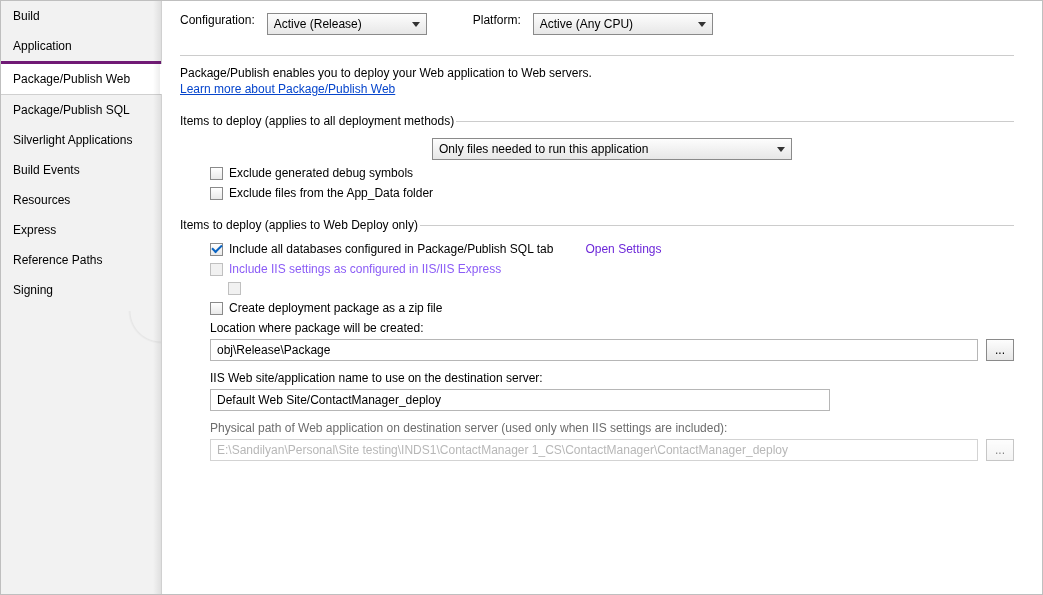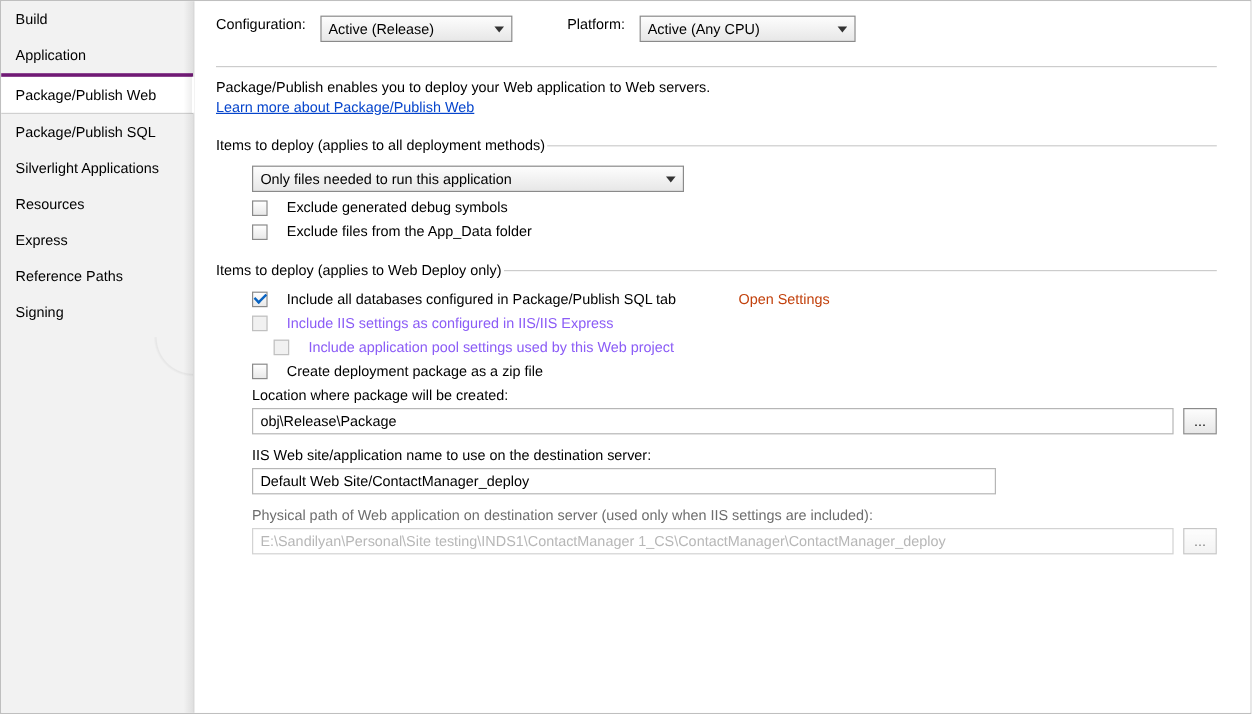--- a/index.html
+++ b/index.html
@@ -108,39 +108,39 @@
     padding-bottom: 20px;
   }
 
   .hr-thin {
     border: none;
     border-top: 1px solid #ccc;
     margin: 4px 0 10px 0;
   }
   .intro { margin: 4px 0 2px 0; }
   a.link { color: #0645cc; text-decoration: underline; cursor: pointer; }
-  a.link-nounder { color: #c2410c; text-decoration: none; cursor: pointer; }
+  a.link-nounder { color: #6d28d9; text-decoration: none; cursor: pointer; }
 
   .section-title {
     display: flex;
     align-items: center;
     gap: 2px;
     margin: 18px 0 10px 0;
   }
   .section-title .rule {
     flex: 1 1 auto;
     height: 1px;
     background: #ccc;
   }
-  .indent-1 { padding-left: 30px; }
+  .indent-1 { padding-left: 30px; text-align: center; }
 
   .chk-row {
     display: flex;
     align-items: center;
-    gap: 16px;
+    gap: 6px;
     margin: 6px 0;
   }
   .chk {
     width: 13px; height: 13px;
     border: 1px solid #8a8a8a;
     background: linear-gradient(#fff,#e9e9e9);
     display: inline-flex;
     align-items: center;
     justify-content: center;
     cursor: pointer;
@@ -199,20 +199,21 @@
 <body>
 
 <div class="root">
 
   <div class="sidebar">
     <div class="sidebar-item">Build</div>
     <div class="sidebar-item">Application</div>
     <div class="sidebar-item active">Package/Publish Web</div>
     <div class="sidebar-item">Package/Publish SQL</div>
     <div class="sidebar-item">Silverlight Applications</div>
+    <div class="sidebar-item">Build Events</div>
     <div class="sidebar-item">Resources</div>
     <div class="sidebar-item">Express</div>
     <div class="sidebar-item">Reference Paths</div>
     <div class="sidebar-item">Signing</div>
     <div class="sidebar-footer-curve"></div>
   </div>
 
   <div class="main">
 
     <div class="top-row">
@@ -270,21 +271,20 @@
           <span>Include all databases configured in Package/Publish SQL tab</span>
           <span style="width:20px"></span>
           <a class="link-nounder">Open Settings</a>
         </div>
         <div class="chk-row">
           <span class="chk disabled"></span>
           <span class="disabled-text">Include IIS settings as configured in IIS/IIS Express</span>
         </div>
         <div class="chk-row" style="padding-left:18px;">
           <span class="chk disabled"></span>
-          <span class="disabled-text">Include application pool settings used by this Web project</span>
         </div>
       </div>
 
       
 
       <div class="indent-1">
         <div class="chk-row">
           <span class="chk"></span>
           <span>Create deployment package as a zip file</span>
         </div>

